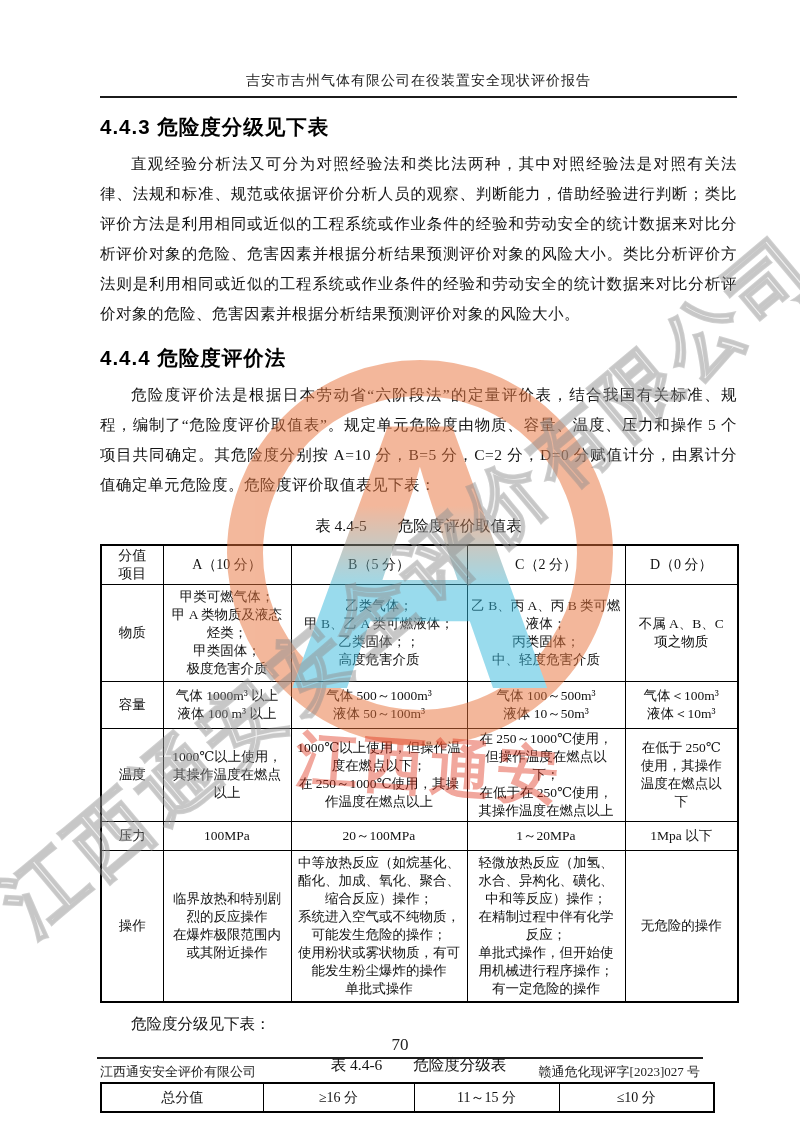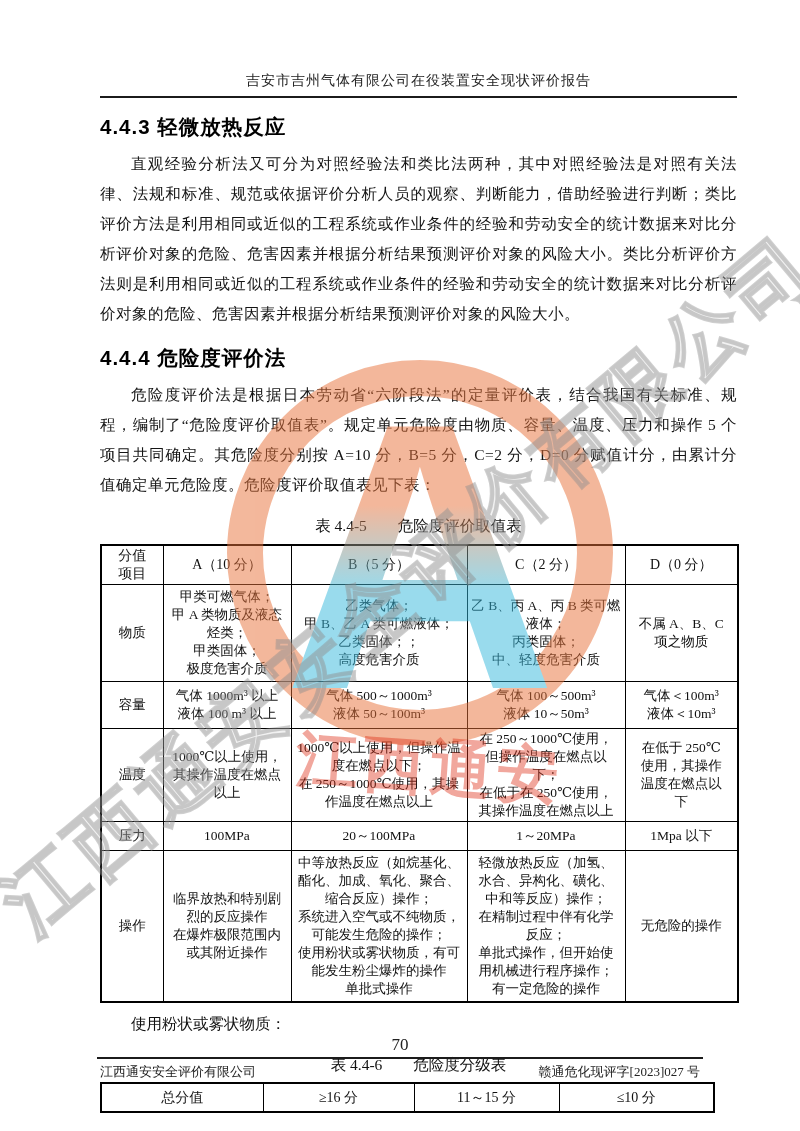--- a/index.html
+++ b/index.html
@@ -60,21 +60,21 @@
 </head>
 <body>
 
 <div class="page">
 
   <div class="content">
 
     <div class="doc-header">吉安市吉州气体有限公司在役装置安全现状评价报告</div>
     <div class="header-rule"></div>
 
-    <h2 class="sec">4.4.3 轻微放热反应</h2>
+    <h2 class="sec">4.4.3 危险度分级见下表</h2>
     <p class="body">直观经验分析法又可分为对照经验法和类比法两种，其中对照经验法是对照有关法律、法规和标准、规范或依据评价分析人员的观察、判断能力，借助经验进行判断；类比评价方法是利用相同或近似的工程系统或作业条件的经验和劳动安全的统计数据来对比分析评价对象的危险、危害因素并根据分析结果预测评价对象的风险大小。类比分析评价方法则是利用相同或近似的工程系统或作业条件的经验和劳动安全的统计数据来对比分析评价对象的危险、危害因素并根据分析结果预测评价对象的风险大小。</p>
 
     <h2 class="sec">4.4.4 危险度评价法</h2>
     <p class="body">危险度评价法是根据日本劳动省“六阶段法”的定量评价表，结合我国有关标准、规程，编制了“危险度评价取值表”。规定单元危险度由物质、容量、温度、压力和操作 5 个项目共同确定。其危险度分别按 A=10 分，B=5 分，C=2 分，D=0 分赋值计分，由累计分值确定单元危险度。危险度评价取值表见下表：</p>
 
     <div class="tbl-caption">表 4.4-5　　危险度评价取值表</div>
 
     <table class="val">
       <colgroup>
         <col style="width:62px">
@@ -167,21 +167,21 @@
 在精制过程中伴有化学
 反应；
 单批式操作，但开始使
 用机械进行程序操作；
 有一定危险的操作</td>
           <td class="pre">无危险的操作</td>
         </tr>
       </tbody>
     </table>
 
-    <p class="note">使用粉状或雾状物质：</p>
+    <p class="note">危险度分级见下表：</p>
 
     <div class="tbl-caption">表 4.4-6　　危险度分级表</div>
 
     <table class="grade">
       <colgroup>
         <col style="width:162px">
           <col style="width:151px">
           <col style="width:145px">
           <col style="width:155px">
       </colgroup>

